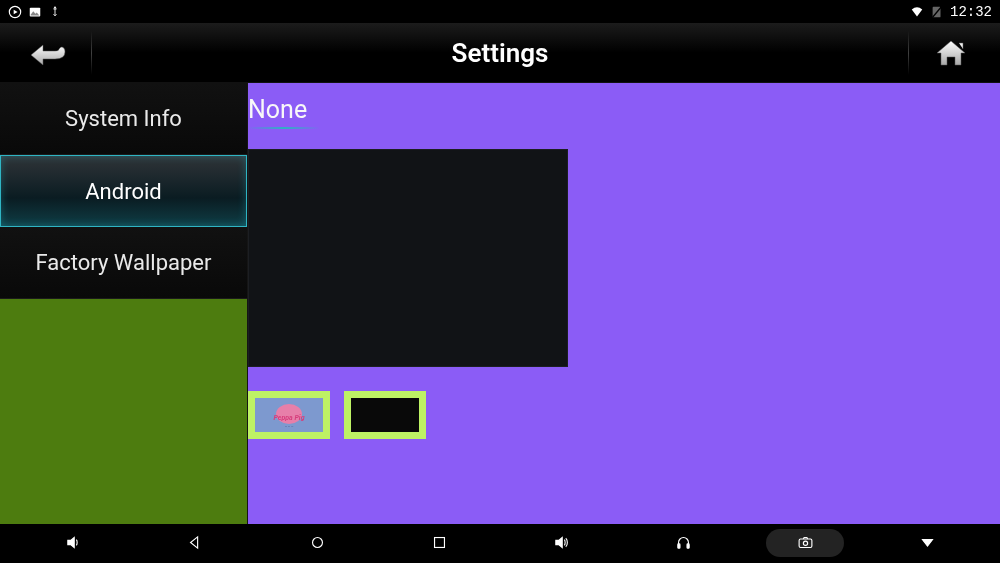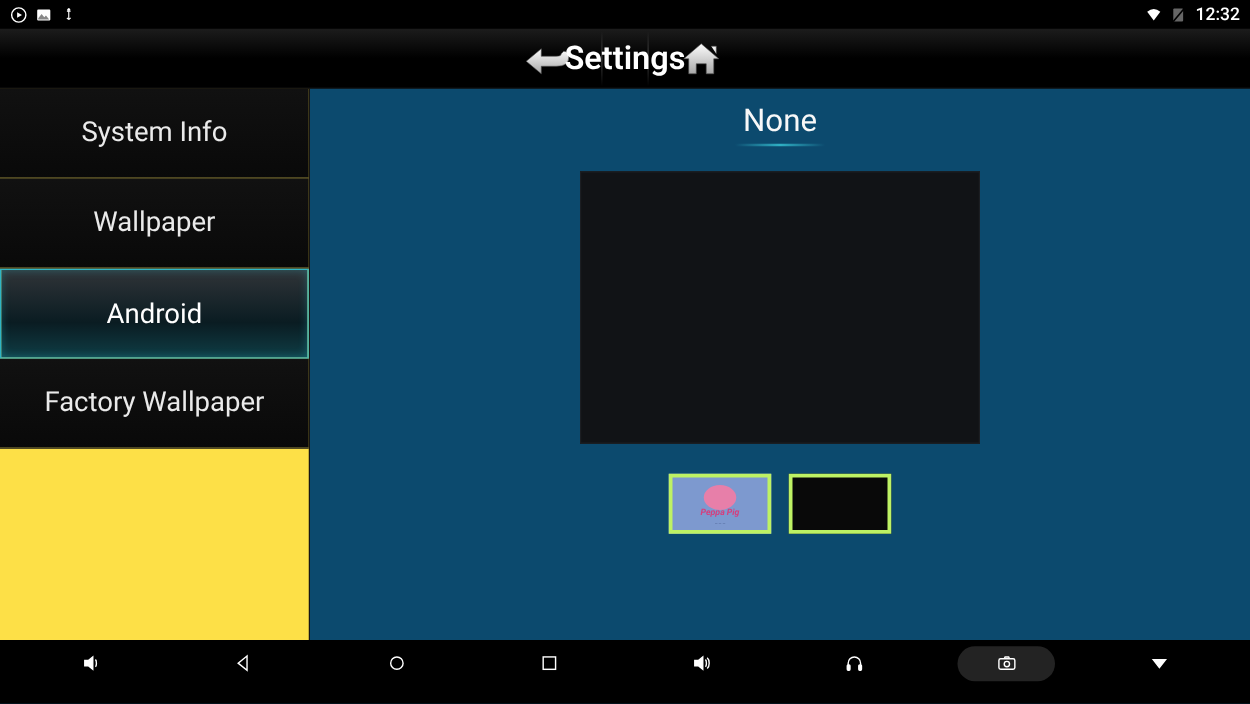--- a/index.html
+++ b/index.html
@@ -15,24 +15,24 @@
   padding: 0 8px;
   background: #000;
   font-size: 13px;
 }
 .status-left { display: flex; gap: 6px; align-items: center; }
 .status-right { display: flex; gap: 6px; align-items: center; }
 .status-icon { width: 14px; height: 14px; display: inline-flex; align-items: center; justify-content: center; }
 
 
 .title-bar {
-  height: 48px;
-  display: flex;
-  align-items: center;
-  justify-content: center;
+  height: 60px;
+  display: flex;
+  align-items: center;
+  justify-content: space-between;
   background: linear-gradient(180deg, rgba(80,80,80,0.35) 0%, rgba(0,0,0,0.9) 50%, rgba(0,0,0,1) 100%);
   border-bottom: 1px solid #111;
   padding: 0 25px;
   position: relative;
 }
 .title-bar .title {
   position: absolute;
   left: 50%;
   transform: translateX(-50%);
   font-size: 26px;
@@ -40,21 +40,21 @@
   color: #fff;
 }
 .back-btn, .home-btn { width: 48px; height: 40px; display: flex; align-items: center; justify-content: center; cursor: pointer; }
 .vdiv { width: 1px; height: 44px; background: linear-gradient(180deg, transparent, rgba(255,255,255,0.25), transparent); margin: 0 18px; }
 
 
 .main { height: 441px; display: flex; }
 
 .sidebar {
   width: 248px;
-  background: #fde047;
+  background: #4d7c0f;
   border-right: 1px solid #151515;
 }
 .sidebar-item {
   height: 72px;
   display: flex;
   align-items: center;
   justify-content: center;
   font-size: 22px;
   font-weight: 400;
   color: #eaeaea;
@@ -65,24 +65,23 @@
 .sidebar-item.active {
   background: linear-gradient(180deg, #303438, #0a1c22 60%, #0f3d45);
   border: 1px solid #2fb5c4;
   box-shadow: inset 0 0 8px rgba(40,200,220,0.3);
   color: #fff;
 }
 
 .content {
   flex: 1;
   position: relative;
-  background: #0c4a6e;
+  background: #8b5cf6;
   display: flex;
   flex-direction: column;
-  align-items: center;
 }
 .content-title {
   font-size: 25px;
   font-weight: 400;
   color: #f8f8f8;
   margin-top: 12px;
 }
 .content-underline {
   width: 72px;
   height: 2px;
@@ -98,21 +97,21 @@
 }
 .thumb-row {
   display: flex;
   gap: 14px;
   margin-top: 24px;
   align-items: center;
 }
 .thumb {
   width: 82px;
   height: 48px;
-  border: 3px solid #bef264;
+  border: 7px solid #bef264;
   cursor: pointer;
   display: flex;
   align-items: center;
   justify-content: center;
   overflow: hidden;
 }
 .thumb.peppa {
   background: #7d99cf;
   position: relative;
 }
@@ -198,21 +197,21 @@
       <svg viewBox="0 0 16 16" width="14" height="14">
           <path d="M2 5 Q8 0 14 5 L8 13 Z" fill="#fff"></path>
         </svg>
     </span>
     <span class="status-icon">
       <svg viewBox="0 0 16 16" width="14" height="14">
           <rect x="3" y="2" width="9" height="12" rx="1" fill="#666"></rect>
           <line x1="3" y1="14" x2="13" y2="2" stroke="#000" stroke-width="1.5"></line>
         </svg>
     </span>
-    <span style="font-size:14px; color:#fff; font-weight:500;">12:32</span>
+    <span style="font-size:14px; color:#fff; font-weight:500;font-family:Liberation Mono, monospace;">12:32</span>
   </div>
 </div>
 
 <div class="title-bar">
   <div style="display:flex; align-items:center;">
     <div class="back-btn">
       <svg viewBox="0 0 48 40" width="48" height="40">
         <defs>
             <linearGradient id="bg1" x1="0" y1="0" x2="0" y2="1">
               <stop offset="0" stop-color="#fdfdfd"></stop>
@@ -239,23 +238,20 @@
       </svg>
     </div>
   </div>
 </div>
 
 <div class="main">
   <div class="sidebar">
     <div class="sidebar-item">
       <span>System Info</span>
     </div>
-    <div class="sidebar-item">
-      <span>Wallpaper</span>
-    </div>
     <div class="sidebar-item active">
       <span>Android</span>
     </div>
     <div class="sidebar-item">
       <span>Factory Wallpaper</span>
     </div>
   </div>
 
   <div class="content">
     <div class="content-title">None</div>

